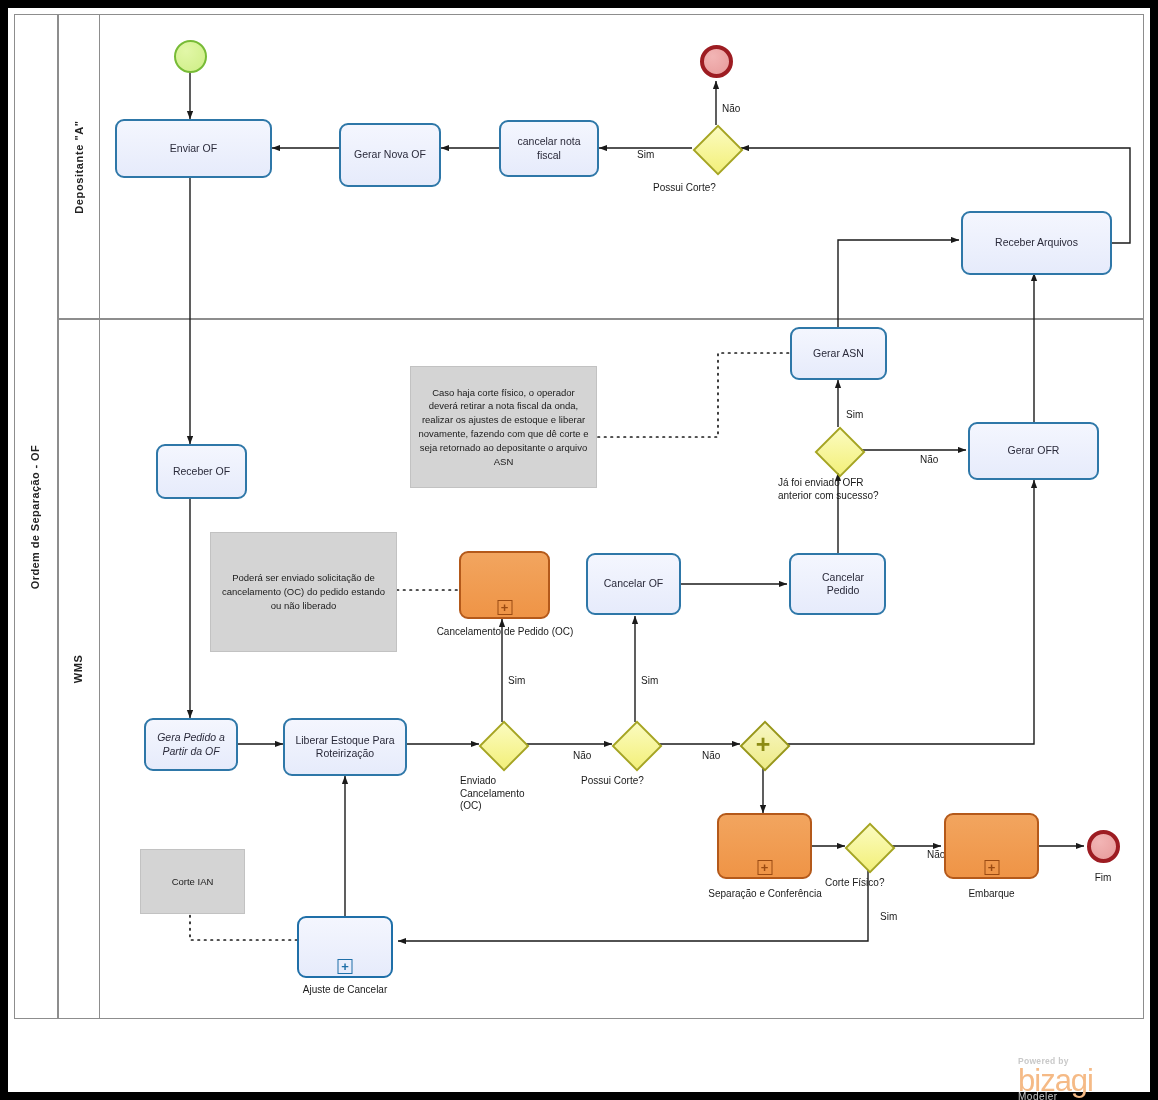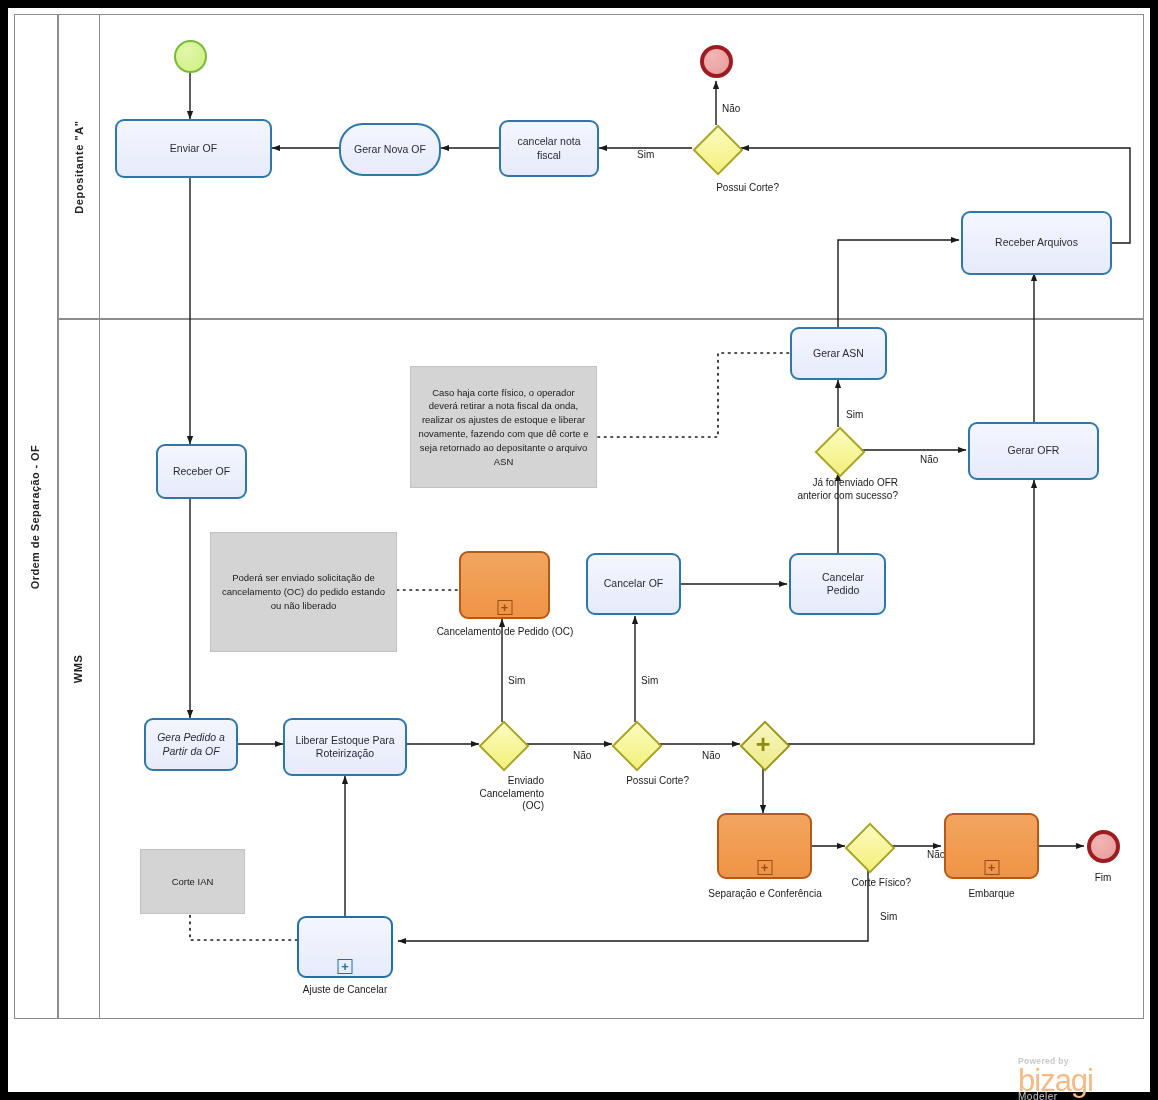--- a/index.html
+++ b/index.html
@@ -94,21 +94,21 @@
     border-color:#989718;
   }
   .gw .cross{
     position:absolute;left:50%;top:50%;
     width:22px;height:22px;margin:-11px 0 0 -11px;
     color:#8c8b14;font-weight:bold;
     display:flex;align-items:center;justify-content:center;
     font-size:25px;line-height:1;
   }
   .gw-label{
-    position:absolute;text-align:right;font-size:10px;color:#1a1a1a;
+    position:absolute;text-align:left;font-size:10px;color:#1a1a1a;
     line-height:1.25;white-space:nowrap;
   }
 
   
   .event{
     position:absolute;border-radius:50%;box-sizing:border-box;
   }
   .event.start{
     width:33px;height:33px;
     background:radial-gradient(circle at 35% 30%,#e2f7a8,#cdee85);
@@ -244,21 +244,21 @@
   </svg>
 
   <div class="event start" style="left:174px;top:40px;"></div>
 
   <div class="event end" style="left:700px;top:45px;"></div>
 
   <div class="task" style="left:115px;top:119px;width:157px;height:59px;">
     <span>Enviar OF</span>
   </div>
 
-  <div class="task" style="left:339px;top:123px;width:102px;height:53px;border-radius:24px;">
+  <div class="task" style="left:339px;top:123px;width:102px;height:64px;">
     <span>Gerar Nova OF</span>
   </div>
 
   <div class="task" style="left:499px;top:120px;width:100px;height:57px;">
     <span>cancelar nota fiscal</span>
   </div>
 
   <div class="gw" style="left:693px;top:125px;">
     <div class="dia"></div>
   </div>

